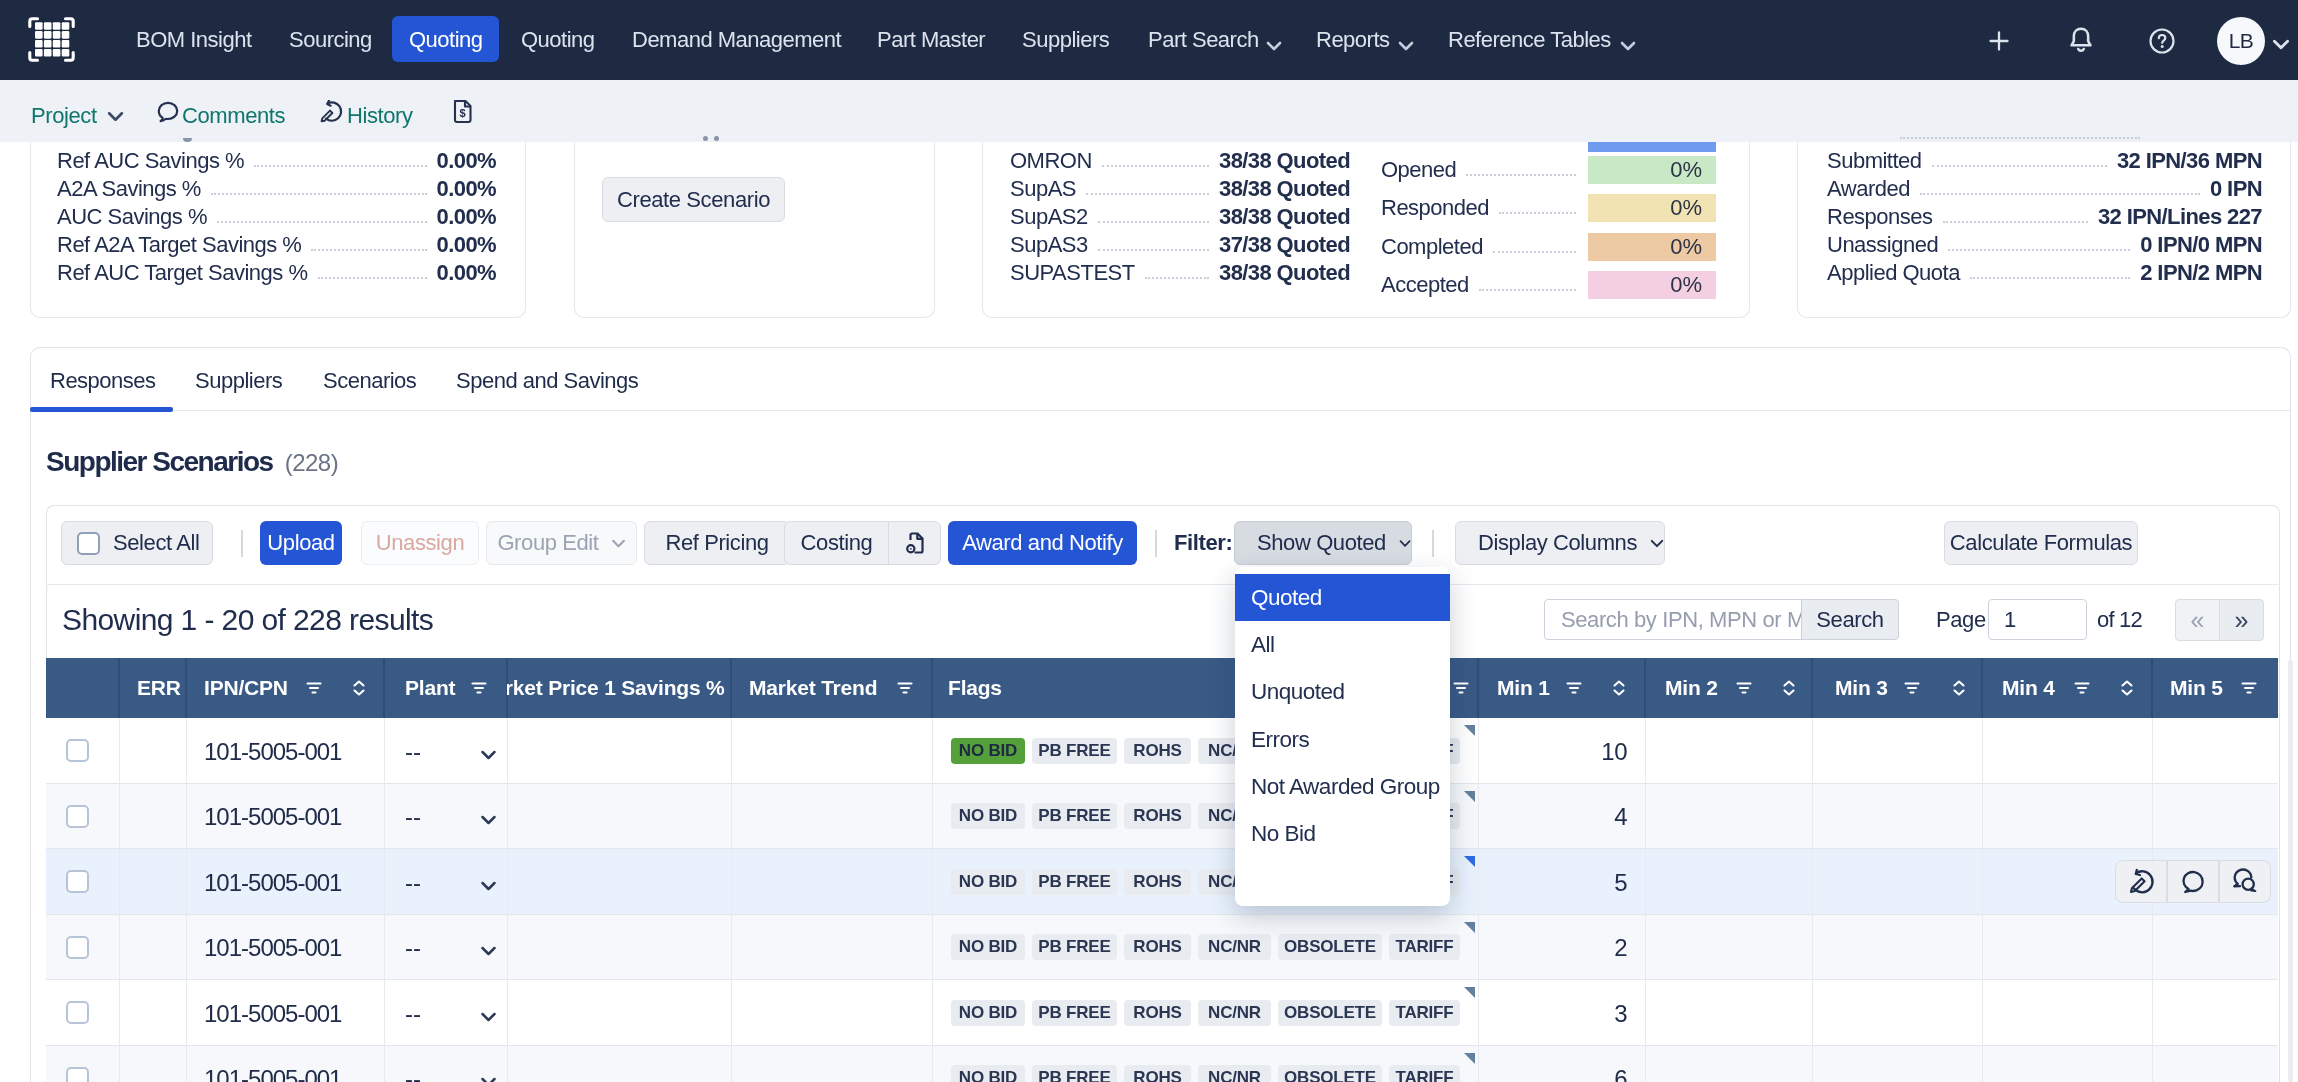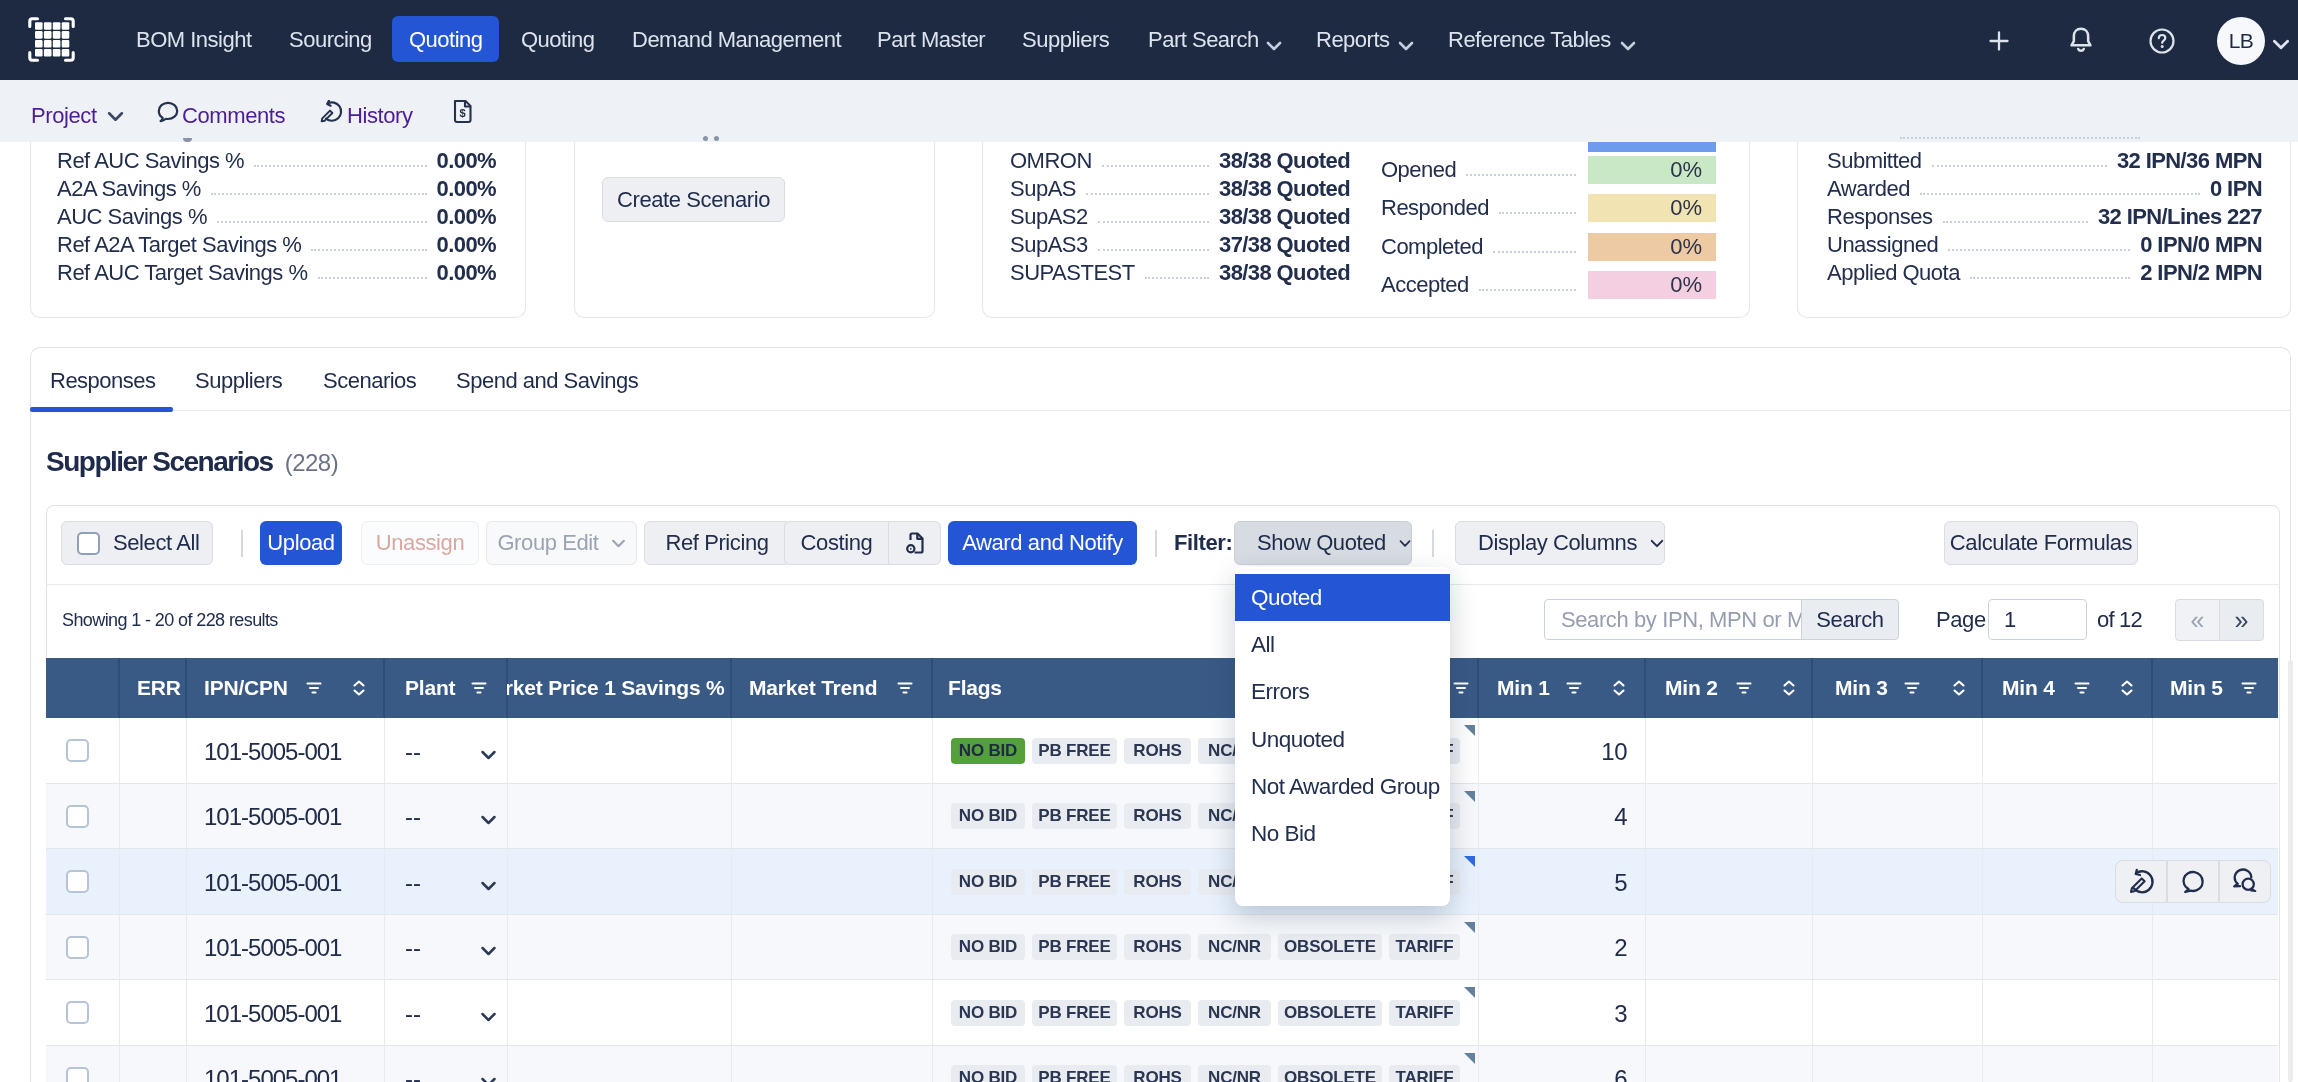--- a/index.html
+++ b/index.html
@@ -1,18 +1,18 @@
 <!DOCTYPE html>
 <html><head><meta charset="utf-8"><style>
 *{margin:0;padding:0;box-sizing:border-box}
 body{font-family:"Liberation Sans",sans-serif;background:#fff}
 #root{position:relative;width:2298px;height:1082px;overflow:hidden;background:#fff;font-family:"Liberation Sans",sans-serif}
 .a{position:absolute}
 .navitem{position:absolute;top:0;height:80px;display:flex;align-items:center;color:#dde3ee;font-size:22px;letter-spacing:-0.5px;font-weight:400;white-space:nowrap}
-.sub{position:absolute;top:80px;height:72px;display:flex;align-items:center;color:#4c1d95;font-size:22px;letter-spacing:-0.4px;font-weight:400;white-space:nowrap}
+.sub{position:absolute;top:80px;height:72px;display:flex;align-items:center;color:#0f766e;font-size:22px;letter-spacing:-0.4px;font-weight:400;white-space:nowrap}
 .card{position:absolute;background:#fff;border:1px solid #e3e7ee;border-top:none;border-radius:0 0 10px 10px}
 .crow{display:flex;align-items:center;height:28px;font-size:22px;letter-spacing:-0.5px;color:#222e4d;white-space:nowrap}
 .crow .lead{flex:1;border-bottom:2px dotted #c9cfda;margin:10px 10px 0 10px;height:1px}
 .crow b{font-weight:700;letter-spacing:-0.6px}
 .btn{position:absolute;top:521px;height:44px;border-radius:6px;display:flex;align-items:center;justify-content:center;font-size:22px;letter-spacing:-0.4px;color:#212d4d;white-space:nowrap}
 .gbtn{background:#edeff3;border:1px solid #d9dce2}
 .bluebtn{background:#2355d4;color:#fff}
 .hcell{position:absolute;top:658px;height:60px;display:flex;align-items:center;color:#fff;font-weight:700;font-size:21px;letter-spacing:-0.2px;white-space:nowrap;gap:14px}
 .chip{display:inline-flex;align-items:center;justify-content:center;height:26px;padding:0 9px;border-radius:4px;background:#e8ebf0;color:#2a3652;font-size:17px;font-weight:700;letter-spacing:-0.2px;margin-right:7px;white-space:nowrap}
 .tri{position:absolute;width:0;height:0;border-top:11px solid #64809f;border-left:11px solid transparent}
@@ -246,21 +246,21 @@
 <div class="a" style="left:1155px;top:530px;width:2px;height:27px;background:#d5d9df"></div>
 <div class="a" style="left:1174px;top:521px;height:44px;display:flex;align-items:center;font-size:22px;font-weight:700;letter-spacing:-0.4px;color:#212d4d">Filter:</div>
 <div class="btn" style="left:1234px;width:178px;background:#d7dbe2;border:1px solid #c9ced6;justify-content:flex-start;padding-left:22px;gap:13px">Show Quoted <svg width="15" height="9" viewBox="0 0 16 10" fill="none">
         <path d="M2 2 L8 8 L14 2" stroke="#212d4d" stroke-width="2.3" stroke-linecap="round" stroke-linejoin="round"></path>
       </svg></div>
 <div class="a" style="left:1432px;top:530px;width:2px;height:27px;background:#d5d9df"></div>
 <div class="btn gbtn" style="left:1455px;width:210px;justify-content:flex-start;padding-left:22px;gap:13px">Display Columns <svg width="15" height="9" viewBox="0 0 16 10" fill="none">
         <path d="M2 2 L8 8 L14 2" stroke="#212d4d" stroke-width="2.3" stroke-linecap="round" stroke-linejoin="round"></path>
       </svg></div>
 <div class="btn gbtn" style="left:1944px;width:194px">Calculate Formulas</div>
-<div class="a" style="left:62px;top:599px;height:42px;display:flex;align-items:center;font-size:18px;letter-spacing:-0.6px;color:#212d4d">Showing 1 - 20 of 228 results</div>
+<div class="a" style="left:62px;top:599px;height:42px;display:flex;align-items:center;font-size:30px;letter-spacing:-0.6px;color:#212d4d">Showing 1 - 20 of 228 results</div>
 <div class="a" style="left:1544px;top:599px;width:258px;height:41px;background:#fff;border:1px solid #ccd2dc;border-radius:4px 0 0 4px;display:flex;align-items:center;padding-left:16px;font-size:22px;letter-spacing:-0.4px;color:#959daf;overflow:hidden;white-space:nowrap">Search by IPN, MPN or M</div>
 <div class="a" style="left:1801px;top:599px;width:98px;height:41px;background:#e9ecf1;border:1px solid #ccd2dc;border-radius:0 4px 4px 0;display:flex;align-items:center;justify-content:center;font-size:22px;letter-spacing:-0.4px;color:#212d4d">Search</div>
 <div class="a" style="left:1936px;top:599px;height:41px;display:flex;align-items:center;font-size:22px;letter-spacing:-0.4px;color:#212d4d">Page</div>
 <div class="a" style="left:1988px;top:599px;width:99px;height:41px;background:#fff;border:1px solid #ccd2dc;border-radius:4px;display:flex;align-items:center;padding-left:15px;font-size:22px;color:#212d4d">1</div>
 <div class="a" style="left:2097px;top:599px;height:41px;display:flex;align-items:center;font-size:22px;letter-spacing:-0.8px;color:#212d4d">of 12</div>
 <div class="a" style="left:2175px;top:599px;width:45px;height:42px;background:#f0f2f5;border:1px solid #d9dce2;border-radius:4px 0 0 4px;display:flex;align-items:center;justify-content:center;font-size:25px;color:#9aa4b2">«</div>
 <div class="a" style="left:2219px;top:599px;width:45px;height:42px;background:#e9ecf0;border:1px solid #d9dce2;border-radius:0 4px 4px 0;display:flex;align-items:center;justify-content:center;font-size:25px;color:#3a4760">»</div>
 <div class="a" style="left:46px;top:658px;width:2232px;height:60px;background:#3a5a86"></div>
 <div class="a" style="left:118px;top:658px;width:2px;height:60px;background:#2f4d76"></div>
 <div class="a" style="left:185px;top:658px;width:2px;height:60px;background:#2f4d76"></div>
@@ -516,18 +516,18 @@
 <div class="a" style="left:2218.5px;top:860px;width:52.5px;height:43px;background:#eef0f3;border:1px solid #d9dce2;border-radius:0 8px 8px 0;display:flex;align-items:center;justify-content:center">
       <svg width="28" height="27" viewBox="0 0 28 27" fill="none">
         <path d="M20.3 9.5 A8.3 8 0 1 0 6.8 15.8 L3.2 18.4 L9 18.2" stroke="#212d4d" stroke-width="2.3" stroke-linejoin="round" stroke-linecap="round"></path>
         <circle cx="17.2" cy="16.2" r="5.6" stroke="#212d4d" stroke-width="2.3"></circle>
         <path d="M20.8 20.5 L24.6 23.2 L20 22.8 Z" fill="#212d4d" stroke="#212d4d" stroke-width="1.5" stroke-linejoin="round"></path>
       </svg>
     </div>
 <div class="a" style="left:1235px;top:567px;width:215px;height:339px;background:#fff;border-radius:8px;box-shadow:0 10px 28px rgba(20,35,70,0.22);padding-top:7px">
 <div class="mitem" style="background:#2355d4;color:#fff">Quoted</div>
 <div class="mitem">All</div>
+<div class="mitem">Unquoted</div>
 <div class="mitem">Errors</div>
-<div class="mitem">Unquoted</div>
 <div class="mitem">Not Awarded Group</div>
 <div class="mitem">No Bid</div>
 </div>
 <div class="a" style="left:2288px;top:660px;width:5px;height:422px;background:#ececee;border-radius:3px"></div>
 </div>
 </body></html>

